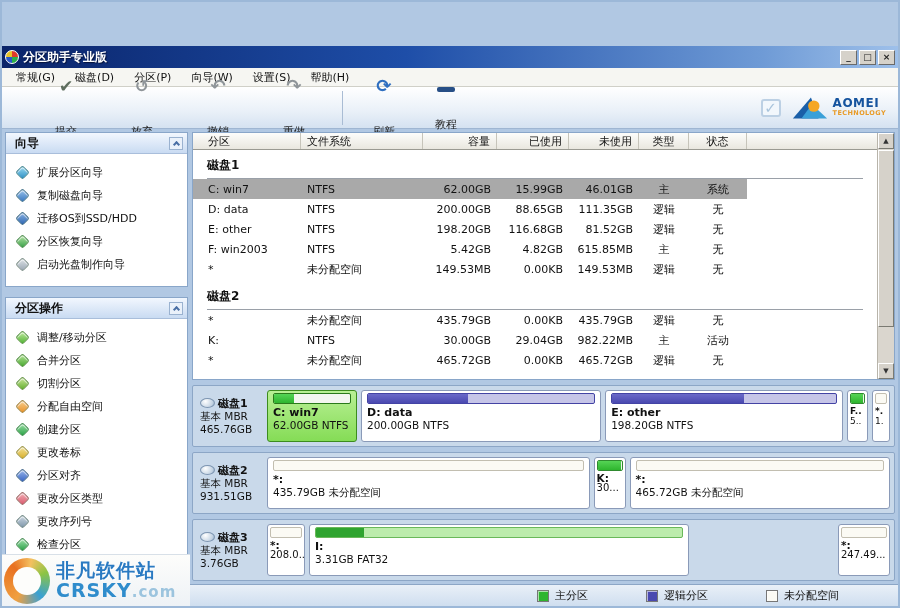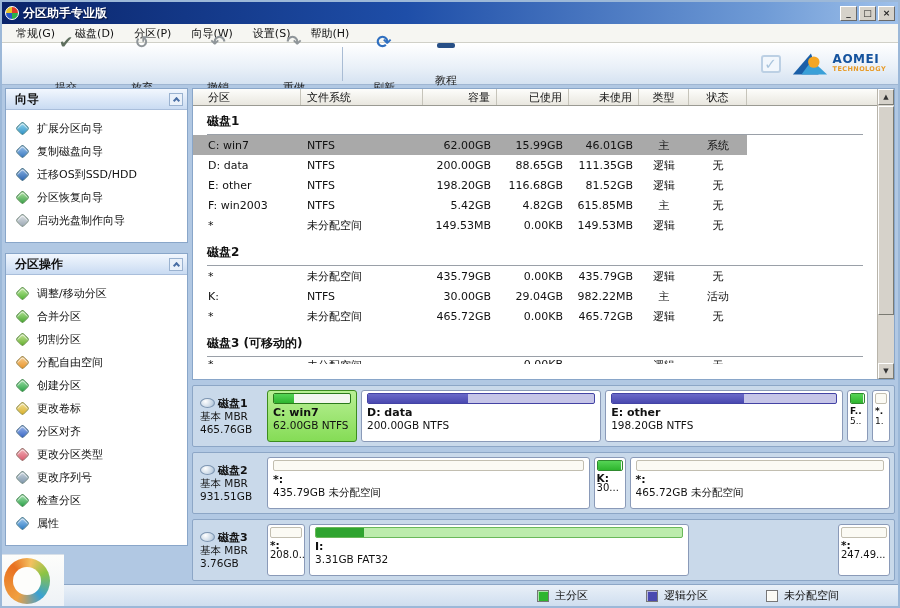--- a/index.html
+++ b/index.html
@@ -4,21 +4,21 @@
 <style>
   * { margin:0; padding:0; box-sizing:border-box; }
   html,body { width:900px; height:608px; overflow:hidden; }
   body { font-family:"DejaVu Sans","Liberation Sans",sans-serif; font-size:11px; color:#111; background:#6a8ab0; }
 
   .window { width:900px; height:608px; display:flex; flex-direction:column;
             border:2px solid #9cb8d8; outline:1px solid #44668e; background:#b1c8e3; position:relative; }
 
   
   .titlebar { height:22px; flex:0 0 22px; display:flex; align-items:center; padding:0 3px; gap:4px;
-              background:linear-gradient(90deg, var(--titlebar-blue) 0%, #1e4ea8 45%, #6f9bd6 85%, #9ec0ea 100%); }
+              background:linear-gradient(90deg, var(--titlebar-blue) 0%, #1e4ea8 45%, #6f9bd6 85%, #9ec0ea 100%);margin-top:44px; }
   .app-icon { width:14px; height:14px; border-radius:50%;
               background:conic-gradient(#e03a2a 0 90deg,#2ab04a 90deg 180deg,#2a58c8 180deg 270deg,#e8c428 270deg 360deg);
               border:1px solid #fff; }
   .titlebar .title { color:#fff; font-weight:bold; font-size:12px; text-shadow:1px 1px 1px #05123a; }
   .win-controls { margin-left:auto; display:flex; gap:2px; }
   .wbtn { width:17px; height:15px; background:#d6d2ca; border:1px solid #fff;
           border-right-color:#6a6a6a; border-bottom-color:#6a6a6a; font-size:9px; font-weight:bold;
           display:flex; align-items:center; justify-content:center; color:#222; line-height:1; }
 
   
@@ -548,15 +548,21 @@
       </div>
       <div class="lg-item">
         <span class="lg-sq lg-unalloc"></span>
         <span>未分配空间</span>
       </div>
     </div>
   </div>
 
   <div class="watermark">
     <div class="wm-logo"></div>
+    <div class="wm-text">
+      <div class="wm1">非凡软件站</div>
+      <div class="wm2">
+        <span>CRSKY</span><span class="wm-suffix">.com</span>
+      </div>
+    </div>
   </div>
 
 </div>
 
 </body></html>

